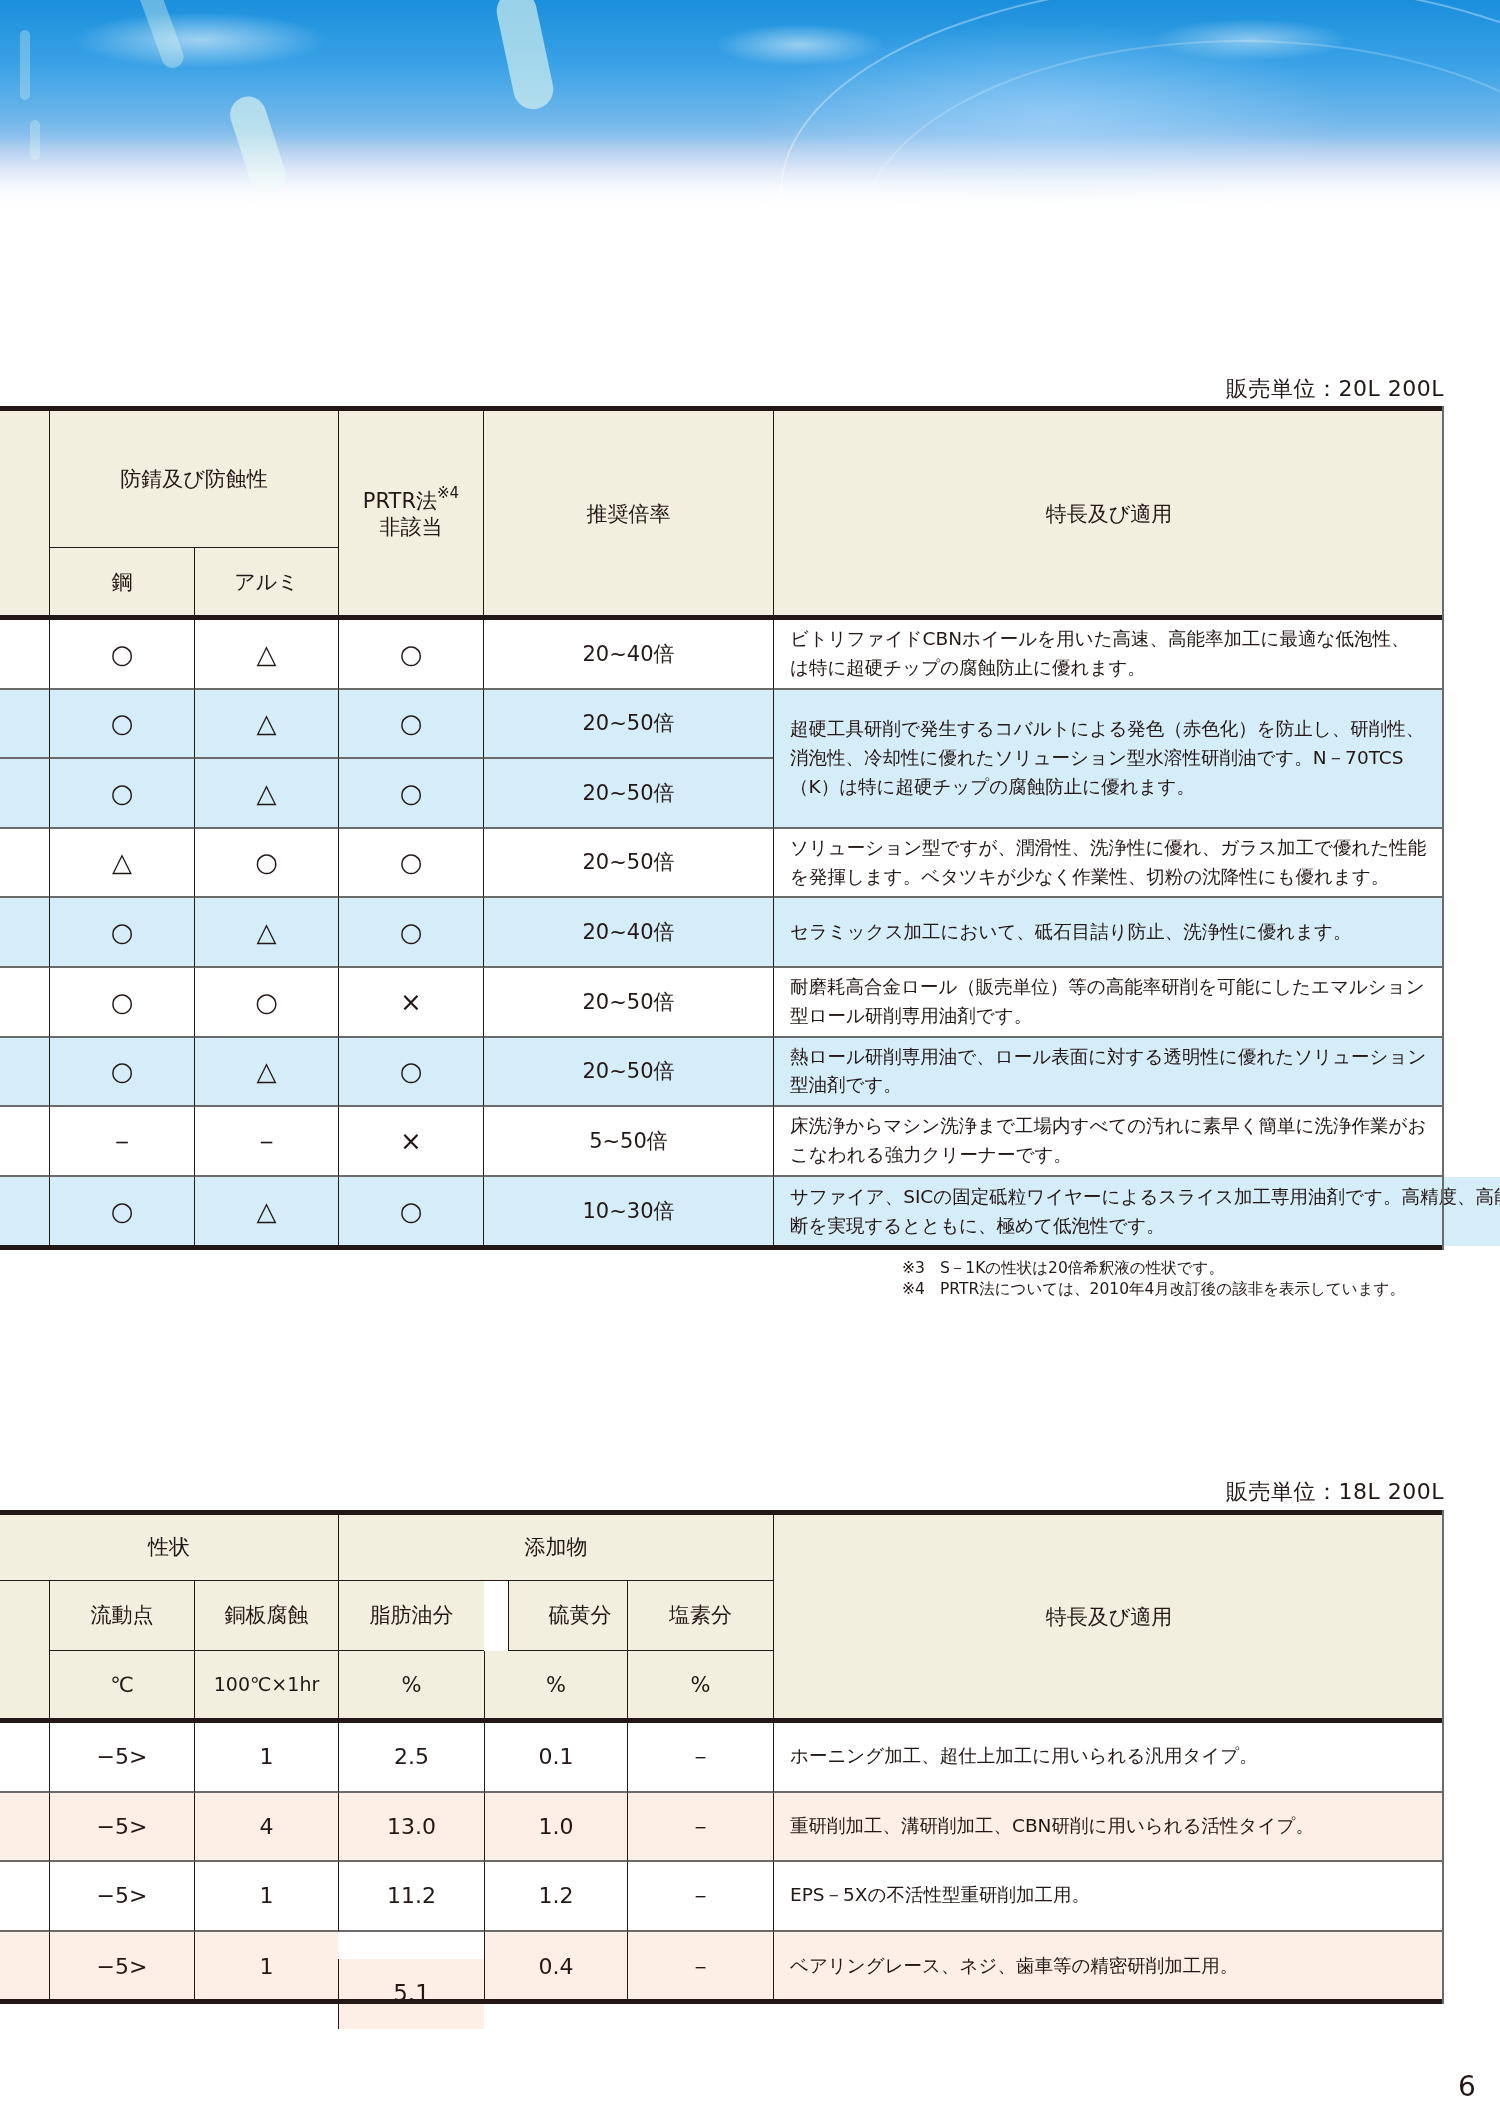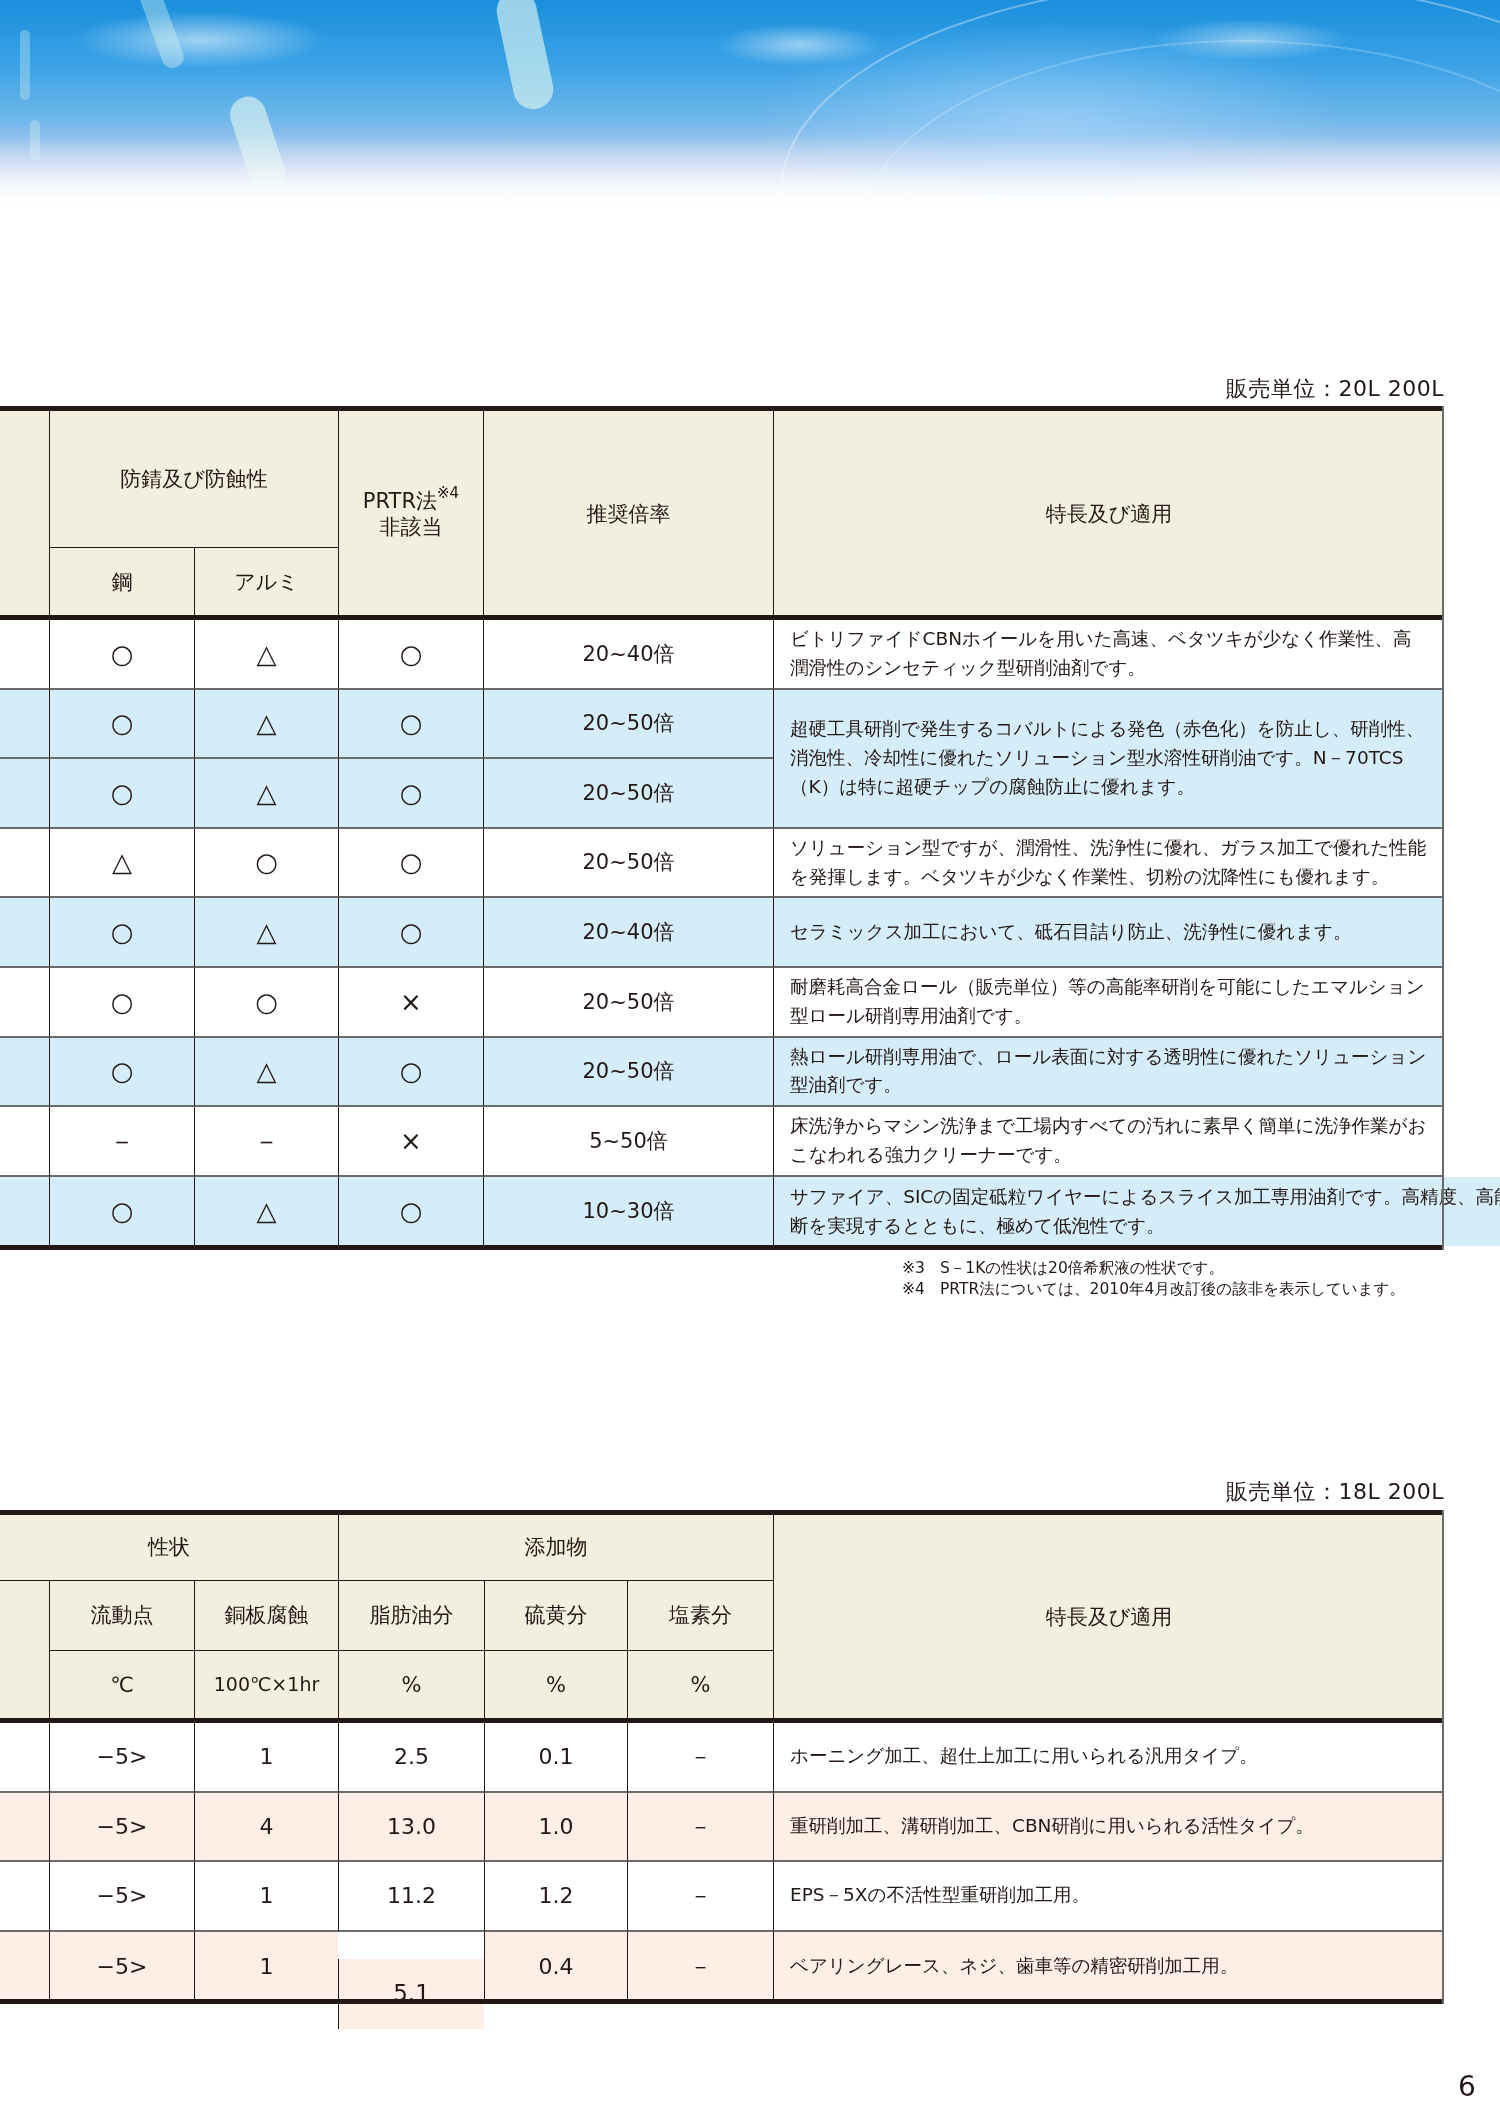--- a/index.html
+++ b/index.html
@@ -114,21 +114,21 @@
       <div class="cell row-white bbg" style="left:0;top:1107.1999999999998px;width:49px;height:69.6px"></div>
       <div class="cell sym bl row-white bbg" style="left:49px;top:1107.1999999999998px;width:145px;height:69.6px">－</div>
       <div class="cell sym bl row-white bbg" style="left:194px;top:1107.1999999999998px;width:144px;height:69.6px">－</div>
       <div class="cell sym bl row-white bbg" style="left:338px;top:1107.1999999999998px;width:145px;height:69.6px">×</div>
       <div class="cell bl row-white bbg" style="left:483px;top:1107.1999999999998px;width:290px;height:69.6px">5~50倍</div>
       <div class="cell row-blue" style="left:0;top:1176.8px;width:49px;height:69.6px"></div>
       <div class="cell sym bl row-blue" style="left:49px;top:1176.8px;width:145px;height:69.6px">○</div>
       <div class="cell sym bl row-blue" style="left:194px;top:1176.8px;width:144px;height:69.6px">△</div>
       <div class="cell sym bl row-blue" style="left:338px;top:1176.8px;width:145px;height:69.6px">○</div>
       <div class="cell bl row-blue" style="left:483px;top:1176.8px;width:290px;height:69.6px">10~30倍</div>
-      <div class="cell desc bl row-white bbg" style="left:773px;top:620px;width:669px;height:69.6px">ビトリファイドCBNホイールを用いた高速、ベタツキが少なく作業性、高潤滑性のシンセティック型研削油剤です。</div>
+      <div class="cell desc bl row-white bbg" style="left:773px;top:620px;width:669px;height:69.6px">ビトリファイドCBNホイールを用いた高速、高能率加工に最適な低泡性、は特に超硬チップの腐蝕防止に優れます。</div>
       <div class="cell desc bl row-blue bbg" style="left:773px;top:689.6px;width:669px;height:139.2px">超硬工具研削で発生するコバルトによる発色（赤色化）を防止し、研削性、消泡性、冷却性に優れたソリューション型水溶性研削油です。N－70TCS（K）は特に超硬チップの腐蝕防止に優れます。</div>
       <div class="cell desc bl row-white bbg" style="left:773px;top:828.8px;width:669px;height:69.6px">ソリューション型ですが、潤滑性、洗浄性に優れ、ガラス加工で優れた性能を発揮します。ベタツキが少なく作業性、切粉の沈降性にも優れます。</div>
       <div class="cell desc bl row-blue bbg" style="left:773px;top:898.4px;width:669px;height:69.6px">セラミックス加工において、砥石目詰り防止、洗浄性に優れます。</div>
       <div class="cell desc bl row-white bbg" style="left:773px;top:968px;width:669px;height:69.6px">耐磨耗高合金ロール（販売単位）等の高能率研削を可能にしたエマルション型ロール研削専用油剤です。</div>
       <div class="cell desc bl row-blue bbg" style="left:773px;top:1037.6px;width:669px;height:69.6px">熱ロール研削専用油で、ロール表面に対する透明性に優れたソリューション型油剤です。</div>
       <div class="cell desc bl row-white bbg" style="left:773px;top:1107.1999999999998px;width:669px;height:69.6px">床洗浄からマシン洗浄まで工場内すべての汚れに素早く簡単に洗浄作業がおこなわれる強力クリーナーです。</div>
       <div class="cell desc bl row-blue" style="left:773px;top:1176.8px;width:796px;height:69.6px">サファイア、SICの固定砥粒ワイヤーによるスライス加工専用油剤です。高精度、高能率切断を実現するとともに、極めて低泡性です。</div>
     </div>
 
   <div class="thick" style="top:1245px"></div>
@@ -145,21 +145,21 @@
 <div class="grid" style="left:0;top:0;width:1500px;height:2128px">
   <div class="thick" style="top:1510px"></div>
 
   <div class="cell hdr bl bb" style="left:338px;top:1515px;width:435px;height:66px">添加物</div>
   <div class="cell hdr bb" style="left:0;top:1515px;width:338px;height:66px">性状</div>
   <div class="cell hdr" style="left:0;top:1581px;width:49px;height:138px"></div>
 
   <div class="cell hdr bl bb" style="left:49px;top:1581px;width:145px;height:70px">流動点</div>
   <div class="cell hdr bl bb" style="left:194px;top:1581px;width:144px;height:70px">銅板腐蝕</div>
   <div class="cell hdr bl bb" style="left:338px;top:1581px;width:146px;height:70px">脂肪油分</div>
-  <div class="cell hdr bl bb" style="left:484px;top:1581px;width:143px;height:70px">硫黄分</div>
+  <div class="cell hdr bl bb" style="left:508px;top:1581px;width:143px;height:70px">硫黄分</div>
   <div class="cell hdr bl bb" style="left:627px;top:1581px;width:146px;height:70px">塩素分</div>
 
   <div class="cell hdr bl" style="left:49px;top:1651px;width:145px;height:68px">℃</div>
   <div class="cell hdr bl" style="left:194px;top:1651px;width:144px;height:68px;font-size:19px">100℃×1hr</div>
   <div class="cell hdr bl" style="left:338px;top:1651px;width:146px;height:68px">%</div>
   <div class="cell hdr bl" style="left:484px;top:1651px;width:143px;height:68px">%</div>
   <div class="cell hdr bl" style="left:627px;top:1651px;width:146px;height:68px">%</div>
 
   <div class="cell hdr bl" style="left:773px;top:1515px;width:671px;height:204px">特長及び適用</div>
   <div class="thick" style="top:1718px"></div>

